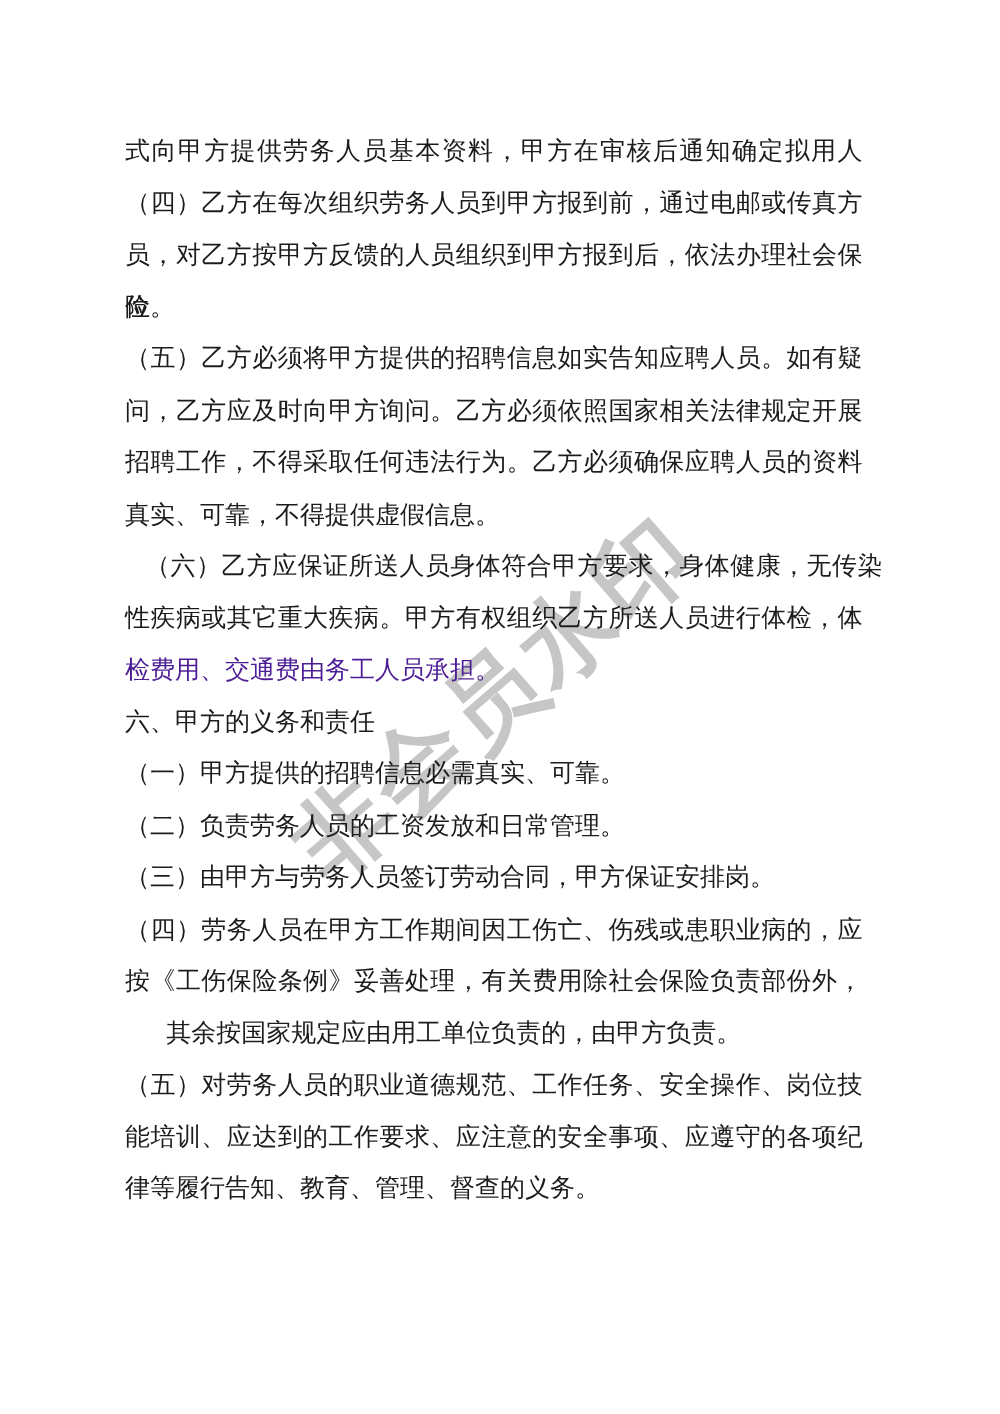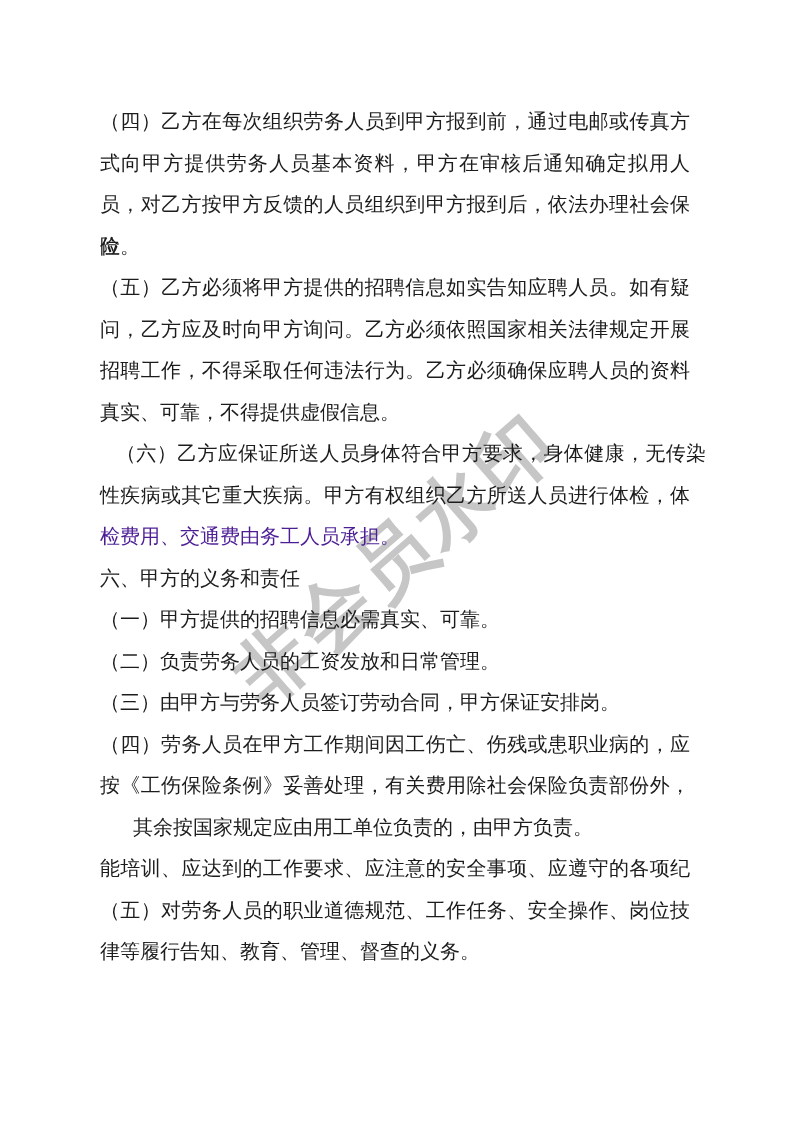--- a/index.html
+++ b/index.html
@@ -63,35 +63,35 @@
     
     color: #1c1c1c;
   }
 </style>
 </head>
 <body style="background: rgb(255, 255, 255);">
 
 <div class="page">
   <div class="watermark" style="color: rgb(198, 198, 198);">非会员水印</div>
   <div class="content" id="content">
+      <div class="line j" style="color: rgb(28, 28, 28);">式向甲方提供劳务人员基本资料，甲方在审核后通知确定拟用人</div>
       <div class="line j" style="color: rgb(28, 28, 28);">（四）乙方在每次组织劳务人员到甲方报到前，通过电邮或传真方</div>
-      <div class="line j" style="color: rgb(28, 28, 28);">式向甲方提供劳务人员基本资料，甲方在审核后通知确定拟用人</div>
       <div class="line j" style="color: rgb(28, 28, 28);">员，对乙方按甲方反馈的人员组织到甲方报到后，依法办理社会保险</div>
       <div class="line" style="color: rgb(28, 28, 28);">位。</div>
       <div class="line j" style="color: rgb(28, 28, 28);">（五）乙方必须将甲方提供的招聘信息如实告知应聘人员。如有疑</div>
       <div class="line j" style="color: rgb(28, 28, 28);">问，乙方应及时向甲方询问。乙方必须依照国家相关法律规定开展</div>
       <div class="line j" style="color: rgb(28, 28, 28);">招聘工作，不得采取任何违法行为。乙方必须确保应聘人员的资料</div>
       <div class="line" style="color: rgb(28, 28, 28);">真实、可靠，不得提供虚假信息。</div>
       <div class="line j" style="color: rgb(28, 28, 28); margin-left: 16px;">（六）乙方应保证所送人员身体符合甲方要求，身体健康，无传染</div>
       <div class="line j" style="color: rgb(28, 28, 28);">性疾病或其它重大疾病。甲方有权组织乙方所送人员进行体检，体</div>
       <div class="line" style="color: #4c1d95;">检费用、交通费由务工人员承担。</div>
       <div class="line h" style="color: rgb(28, 28, 28);">六、甲方的义务和责任</div>
       <div class="line" style="color: rgb(28, 28, 28);">（一）甲方提供的招聘信息必需真实、可靠。</div>
       <div class="line" style="color: rgb(28, 28, 28);">（二）负责劳务人员的工资发放和日常管理。</div>
       <div class="line" style="color: rgb(28, 28, 28);">（三）由甲方与劳务人员签订劳动合同，甲方保证安排岗。</div>
       <div class="line j" style="color: rgb(28, 28, 28);">（四）劳务人员在甲方工作期间因工伤亡、伤残或患职业病的，应</div>
       <div class="line j" style="color: rgb(28, 28, 28);">按《工伤保险条例》妥善处理，有关费用除社会保险负责部份外，</div>
       <div class="line" style="color: rgb(28, 28, 28); margin-left: 33px;">其余按国家规定应由用工单位负责的，由甲方负责。</div>
+      <div class="line j" style="color: rgb(28, 28, 28);">（五）对劳务人员的职业道德规范、工作任务、安全操作、岗位技</div>
       <div class="line j" style="color: rgb(28, 28, 28);">能培训、应达到的工作要求、应注意的安全事项、应遵守的各项纪</div>
-      <div class="line j" style="color: rgb(28, 28, 28);">（五）对劳务人员的职业道德规范、工作任务、安全操作、岗位技</div>
       <div class="line" style="color: rgb(28, 28, 28);">律等履行告知、教育、管理、督查的义务。</div>
     </div>
 </div>
 
 </body></html>

